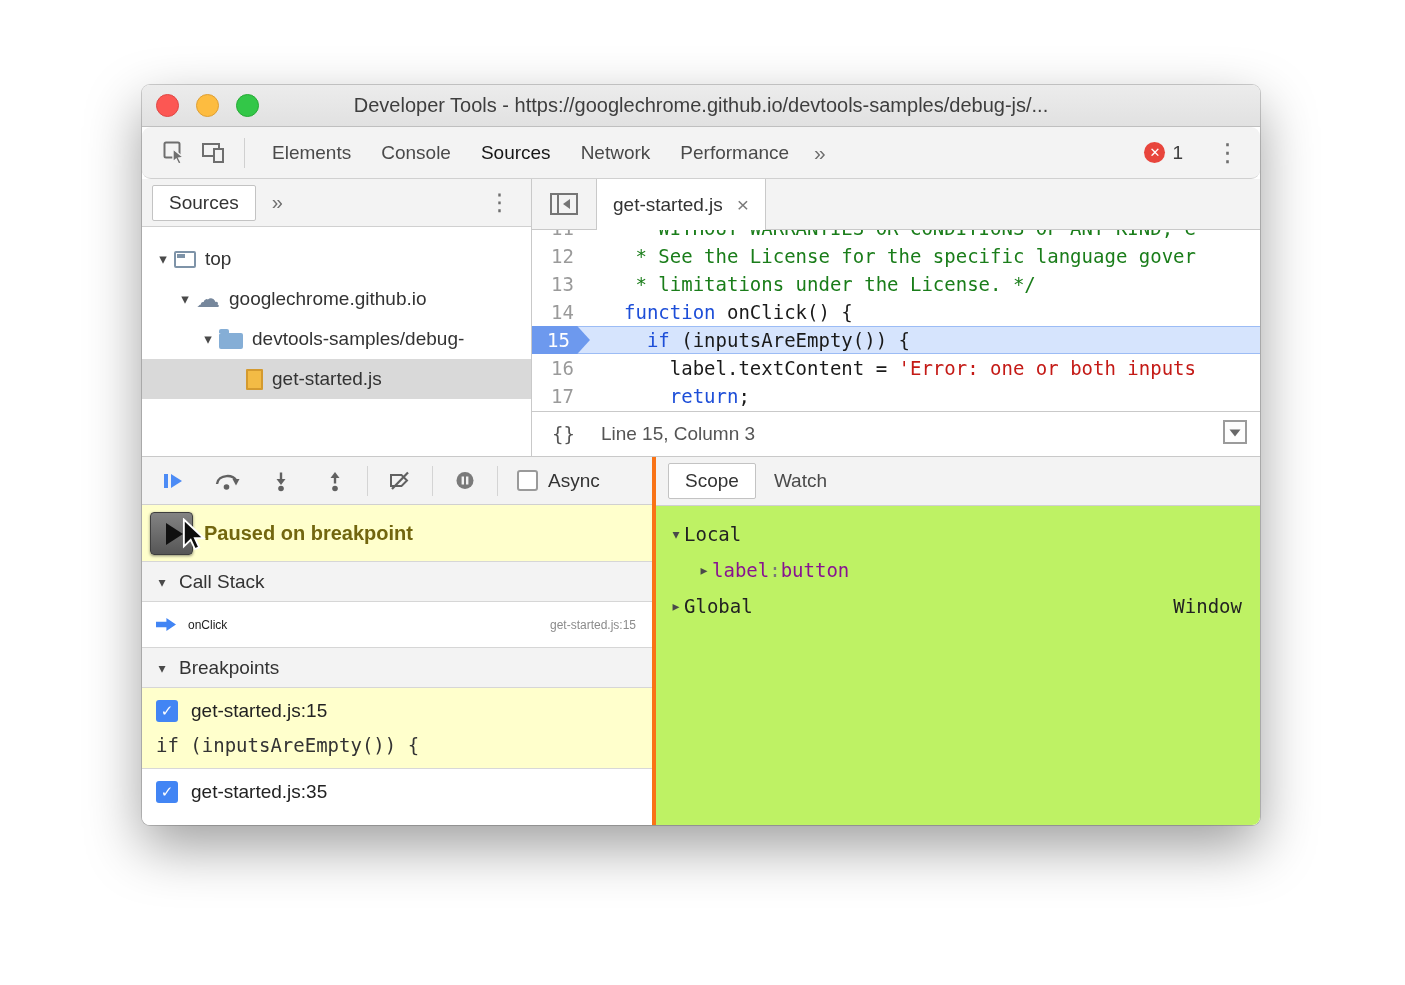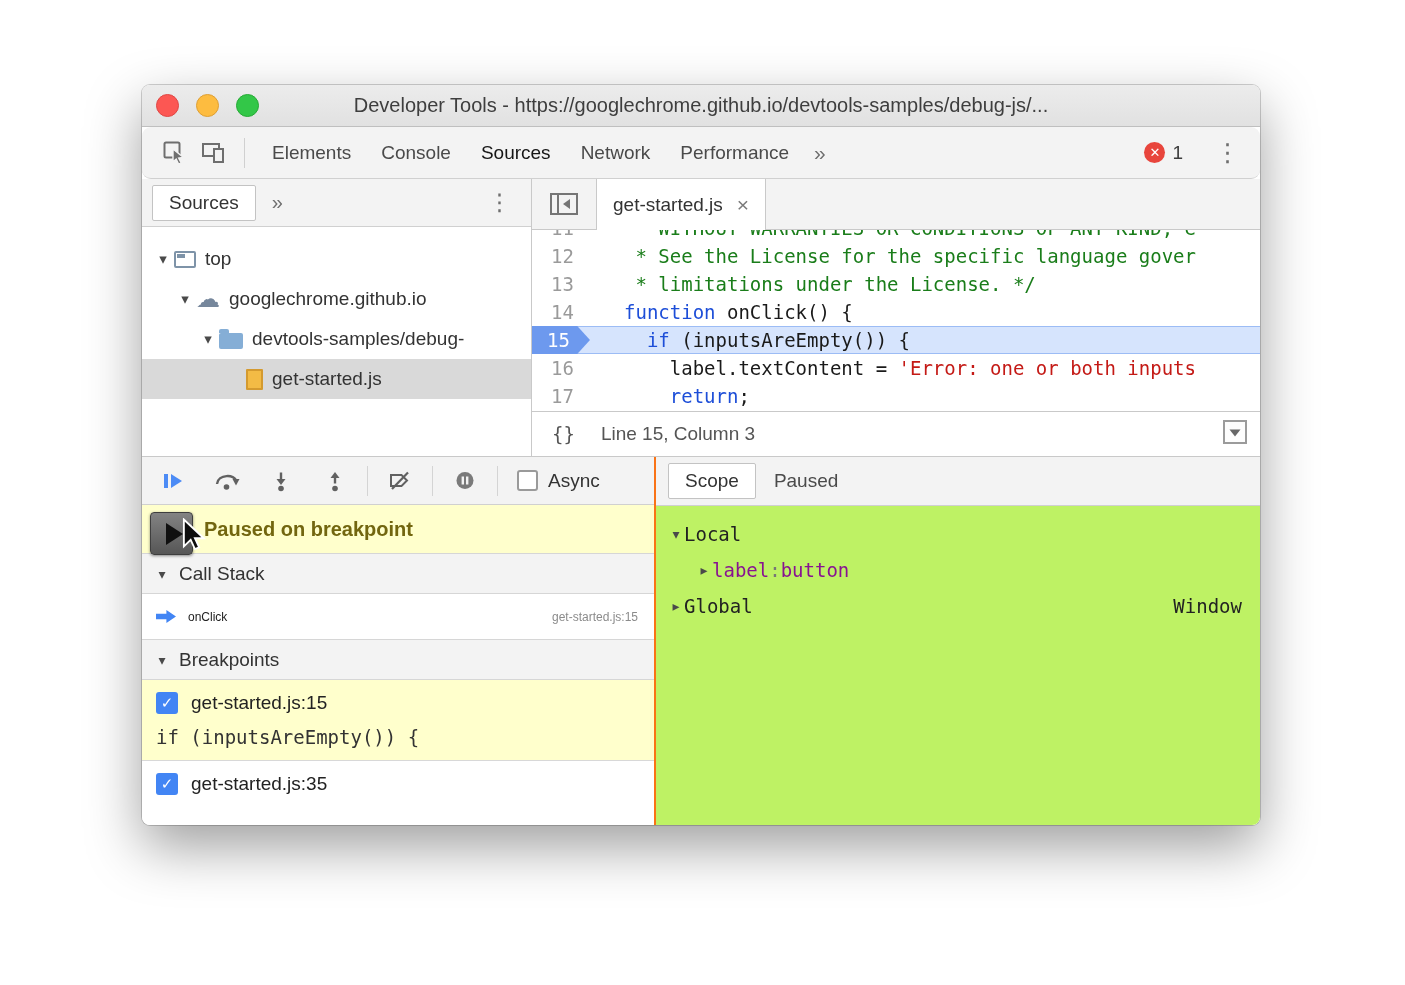--- a/index.html
+++ b/index.html
@@ -84,31 +84,31 @@
   .tok-keyword { color:#1d4ed8; }
   .tok-string  { color:#c41a16; }
   .tok-plain   { color:#1a1a1a; }
 
   .statusbar { height:45px; flex:none; border-top:1px solid #c9c9c9; background:#fff;
                display:flex; align-items:center; padding:0 12px 0 20px; font-size:19px; color:#555; }
   .braces { font-family:"DejaVu Sans Mono", monospace; font-size:19px; color:#555; margin-right:26px; }
 
   
   .lower { flex:1; display:flex; min-height:0; background:#fff; }
-  .debug-pane { width:514px; flex:none; border-right:2px solid #f97316; display:flex;
+  .debug-pane { width:514px; flex:none; border-right:4px solid #f97316; display:flex;
                 flex-direction:column; overflow:hidden; }
   .debug-toolbar { height:48px; flex:none; background:#f3f3f3; border-bottom:1px solid #d0d0d0;
                    display:flex; align-items:center; padding:0 4px; }
   .dbg-btn { width:54px; height:42px; display:flex; align-items:center; justify-content:center; }
   .dbg-sep { width:1px; height:30px; background:#d4d4d4; margin:0 5px; }
   .async-check { width:21px; height:21px; border:2px solid #9a9a9a; border-radius:3px;
                  background:#fff; margin:0 10px 0 14px; flex:none; }
   .async-label { font-size:19px; color:#333; }
 
-  .paused-banner { height:48px; flex:none; background:#ffffcc; position:relative;
+  .paused-banner { height:56px; flex:none; background:#ffffcc; position:relative;
                    display:flex; align-items:center; padding-left:62px; }
   .banner-text { font-weight:bold; font-size:20px; color:#72660f; }
   .overlay-btn { position:absolute; left:8px; top:7px; width:43px; height:43px; border-radius:4px;
                  background:linear-gradient(#838383,#565656); border:1px solid #3e3e3e;
                  box-shadow:0 1px 3px rgba(0,0,0,.45);
                  display:flex; align-items:center; justify-content:center; }
   .play-tri { width:0; height:0; border-left:17px solid #101010;
               border-top:11px solid transparent; border-bottom:11px solid transparent; margin-left:5px; }
   .cursor-svg { position:absolute; left:40px; top:13px; z-index:2; }
 
@@ -372,21 +372,21 @@
               <span>✓</span>
             </span>
           <span>get-started.js:35</span>
         </div>
       </div>
     </div>
 
     <div class="scope-pane">
       <div class="scope-tabbar">
         <span class="side-tab">Scope</span>
-        <span class="watch-tab">Paused</span>
+        <span class="watch-tab">Watch</span>
       </div>
       <div class="scope-content">
         <div class="scope-row">
           <span class="tri-d">▾</span>
           <span>Local</span>
         </div>
         <div class="scope-row indent">
           <span class="tri-r">▸</span>
           <span class="prop-name">label</span>
           <span class="prop-sep">: </span>

